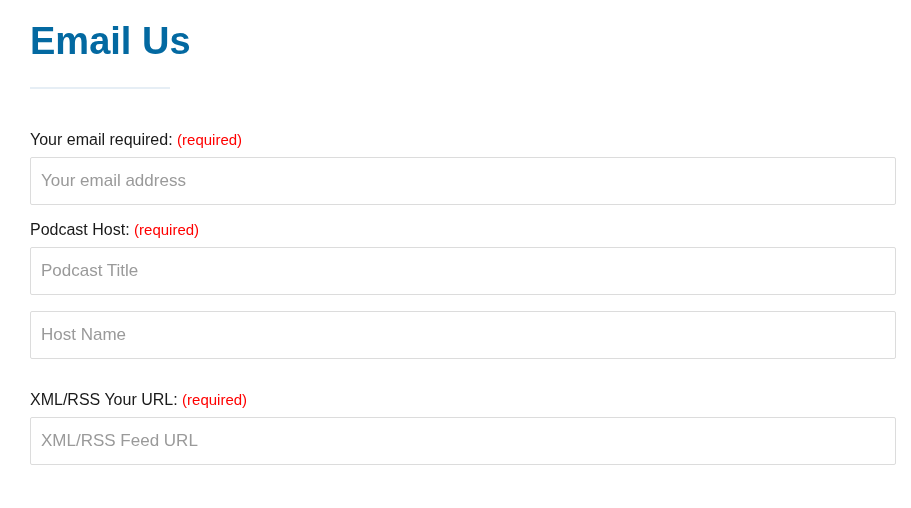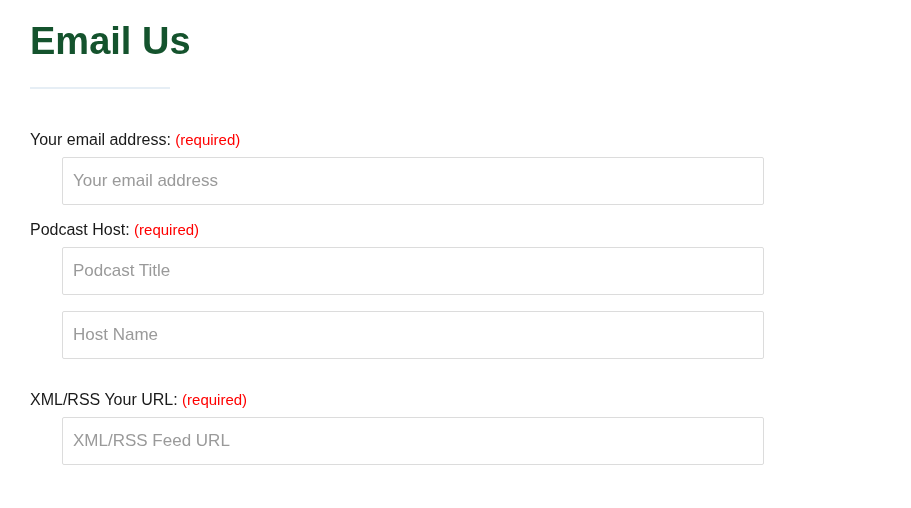--- a/index.html
+++ b/index.html
@@ -10,21 +10,21 @@
     body {
       font-family: -apple-system, BlinkMacSystemFont, "Segoe UI", Helvetica, Arial, sans-serif;
       background: #ffffff;
       width: 911px;
       height: 508px;
       padding: 20px 30px;
     }
     .page-title {
       font-size: 38px;
       font-weight: 700;
-      color: #14532d;
+      color: #0369a1;
       margin-bottom: 24px;
     }
     .divider {
       width: 140px;
       height: 2px;
       background: #e6eef5;
       margin-bottom: 42px;
     }
     .form-group {
       margin-bottom: 16px;
@@ -36,43 +36,42 @@
       font-size: 16px;
       color: #1a1a1a;
       margin-bottom: 8px;
       display: block;
     }
     .required-tag {
       color: #ff0000;
       font-size: 15px;
     }
     .form-input {
-      width: 702px;
+      width: 866px;
       height: 48px;
       border: 1px solid #dcdcdc;
       border-radius: 2px;
       padding: 0 10px;
       font-size: 17px;
       color: #701a75;
       background: #ffffff;
-      margin-left: 32px;
     }
     .form-input::placeholder {
       color: #9a9a9a;
     }
   </style>
 </head>
 <body>
 
 <h1 class="page-title">Email Us</h1>
 <div class="divider"></div>
 
 <div class="form-group">
   <label class="form-label">
-    <span>Your email address: </span><span class="required-tag">(required)</span>
+    <span>Your email required: </span><span class="required-tag">(required)</span>
   </label>
   <input type="text" class="form-input" placeholder="Your email address" style="">
 </div>
 
 <div class="form-group">
   <label class="form-label">
     <span>Podcast Host: </span><span class="required-tag">(required)</span>
   </label>
   <input type="text" class="form-input" placeholder="Podcast Title" style="">
 </div>

